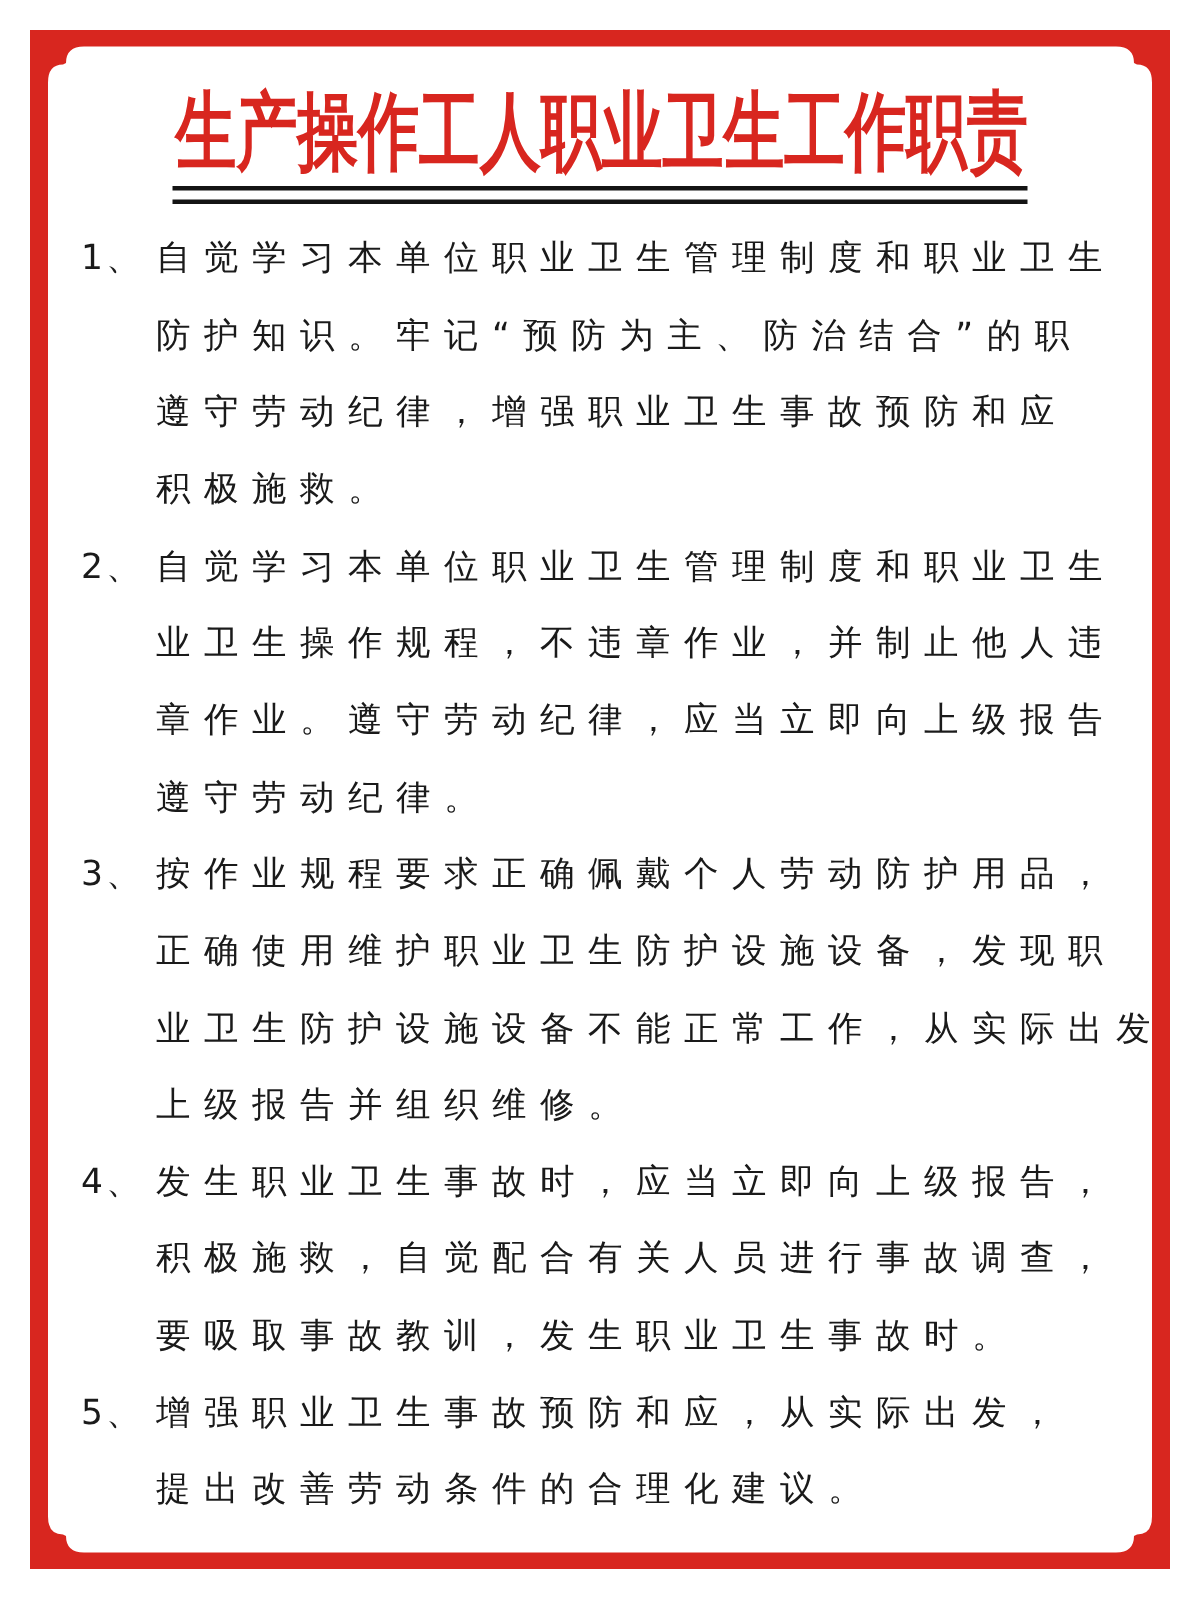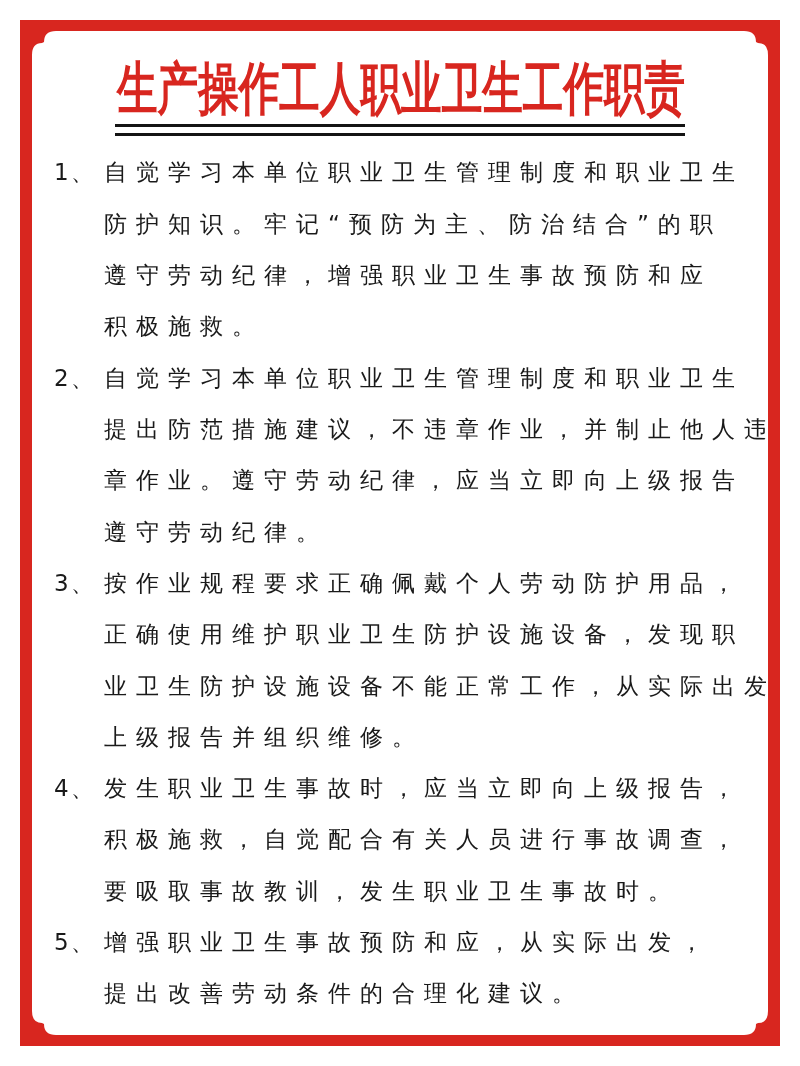--- a/index.html
+++ b/index.html
@@ -113,21 +113,21 @@
 <div class="body-text">
 
   <div class="num" style="top:157px">1、</div>
   <div class="line" style="top:157px">自觉学习本单位职业卫生管理制度和职业卫生</div>
   <div class="line" style="top:209px">防护知识。牢记“预防为主、防治结合”的职</div>
   <div class="line" style="top:260px">遵守劳动纪律，增强职业卫生事故预防和应</div>
   <div class="line" style="top:311px">积极施救。</div>
 
   <div class="num" style="top:363px">2、</div>
   <div class="line" style="top:363px">自觉学习本单位职业卫生管理制度和职业卫生</div>
-  <div class="line" style="top:414px">提出防范措施建议，不违章作业，并制止他人违</div>
+  <div class="line" style="top:414px">业卫生操作规程，不违章作业，并制止他人违</div>
   <div class="line" style="top:465px">章作业。遵守劳动纪律，应当立即向上级报告</div>
   <div class="line" style="top:517px">遵守劳动纪律。</div>
 
   <div class="num" style="top:568px">3、</div>
   <div class="line" style="top:568px">按作业规程要求正确佩戴个人劳动防护用品，</div>
   <div class="line" style="top:619px">正确使用维护职业卫生防护设施设备，发现职</div>
   <div class="line" style="top:671px">业卫生防护设施设备不能正常工作，从实际出发</div>
   <div class="line" style="top:722px">上级报告并组织维修。</div>
 
   <div class="num" style="top:773px">4、</div>

